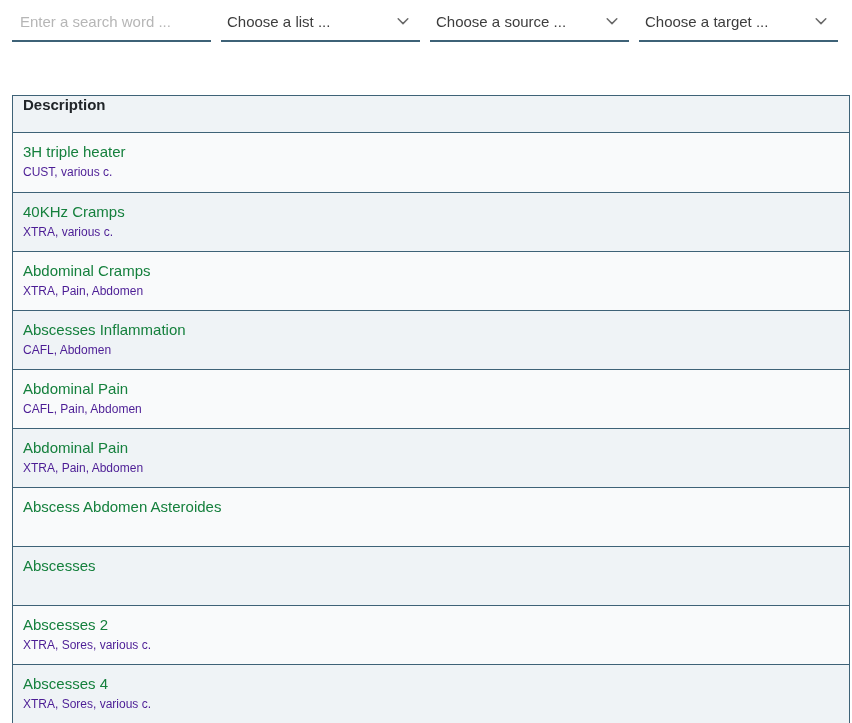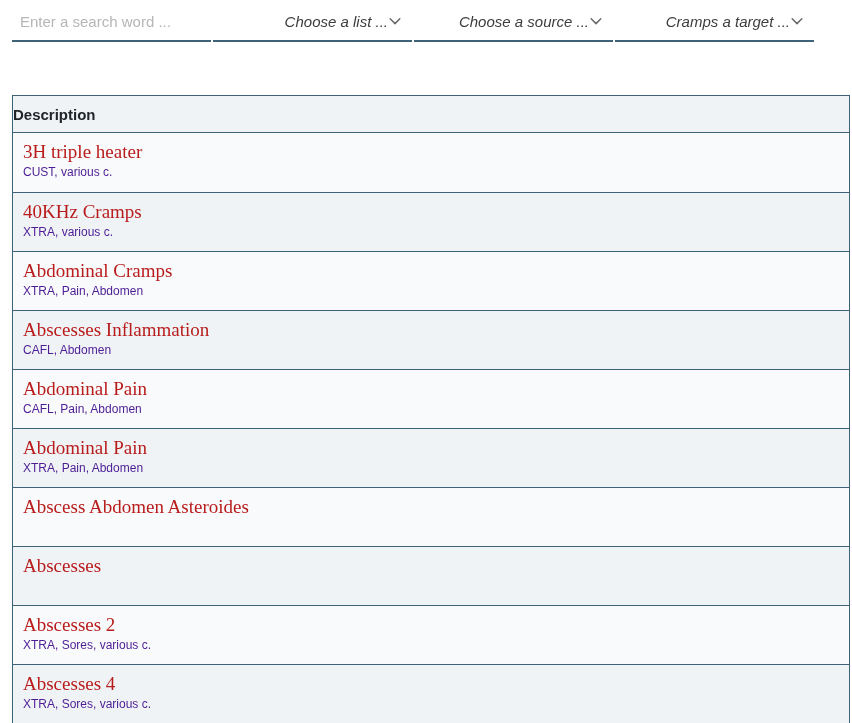--- a/index.html
+++ b/index.html
@@ -6,21 +6,21 @@
     margin: 0;
     padding: 0;
     background: #ffffff;
     width: 852px;
     height: 723px;
     font-family: "Liberation Sans", sans-serif;
     -webkit-font-smoothing: antialiased;
   }
   .filter-bar {
     display: flex;
-    gap: 2px;
+    gap: 10px;
     padding: 2px 0 12px 12px;
   }
   .field {
     width: 199px;
     height: 40px;
     box-sizing: border-box;
     border-bottom: 2px solid #3e6277;
     display: flex;
     align-items: center;
     padding: 0 6px;
@@ -33,23 +33,22 @@
     font-family: "Liberation Sans", sans-serif;
     font-size: 15px;
     color: #3d3d3d;
     padding: 0 2px;
   }
   .field input::placeholder {
     color: #b6b6b6;
     opacity: 1;
   }
   .dropdown {
-    justify-content: flex-end;
+    justify-content: space-between;
     cursor: pointer;
-    font-style: italic;
   }
   .dd-label {
     font-size: 15px;
     color: #3d3d3d;
     white-space: nowrap;
   }
   .dd-icon {
     display: inline-flex;
     align-items: center;
     margin-right: 4px;
@@ -57,46 +56,44 @@
   .table {
     width: 838px;
     box-sizing: border-box;
     margin: 41px 0 0 12px;
     border: 1px solid #3e6277;
   }
   .table-header {
     height: 37px;
     box-sizing: border-box;
     display: flex;
-    align-items: center;
-    padding: 0 0;
+    padding: 0 10px;
     background: #eff3f6;
     border-bottom: 1px solid #3e6277;
     font-size: 15px;
     font-weight: bold;
     color: #212529;
   }
   .row {
     height: 59px;
     box-sizing: border-box;
     padding: 9px 10px 0 10px;
     cursor: pointer;
   }
   .row:not(:first-child) {
     border-top: 1px solid #3e6277;
   }
   .row:nth-child(odd) { background: #f9fafb; }
   .row:nth-child(even) { background: #eff3f6; }
   .row-title {
-    font-size: 19px;
+    font-size: 15px;
     line-height: 20px;
-    color: #b91c1c;
+    color: #15803d;
     margin-bottom: 3px;
     white-space: nowrap;
-    font-family: Liberation Serif, serif;
   }
   .row-subtitle {
     font-size: 12px;
     line-height: 15px;
     color: #4c1d95;
     white-space: nowrap;
   }
 </style>
 </head>
 <body>
@@ -118,21 +115,21 @@
   <div class="field dropdown">
     <span class="dd-label">Choose a source ...</span>
     <span class="dd-icon">
       <svg width="14" height="14" viewBox="0 0 16 16">
           <path d="M2.5 5.5 L8 11 L13.5 5.5" fill="none" stroke="#6a6a6a" stroke-width="1.7" stroke-linecap="round" stroke-linejoin="round"></path>
         </svg>
     </span>
   </div>
 
   <div class="field dropdown">
-    <span class="dd-label">Cramps a target ...</span>
+    <span class="dd-label">Choose a target ...</span>
     <span class="dd-icon">
       <svg width="14" height="14" viewBox="0 0 16 16">
           <path d="M2.5 5.5 L8 11 L13.5 5.5" fill="none" stroke="#6a6a6a" stroke-width="1.7" stroke-linecap="round" stroke-linejoin="round"></path>
         </svg>
     </span>
   </div>
 </div>
 
 <div class="table">
   <div class="table-header">

